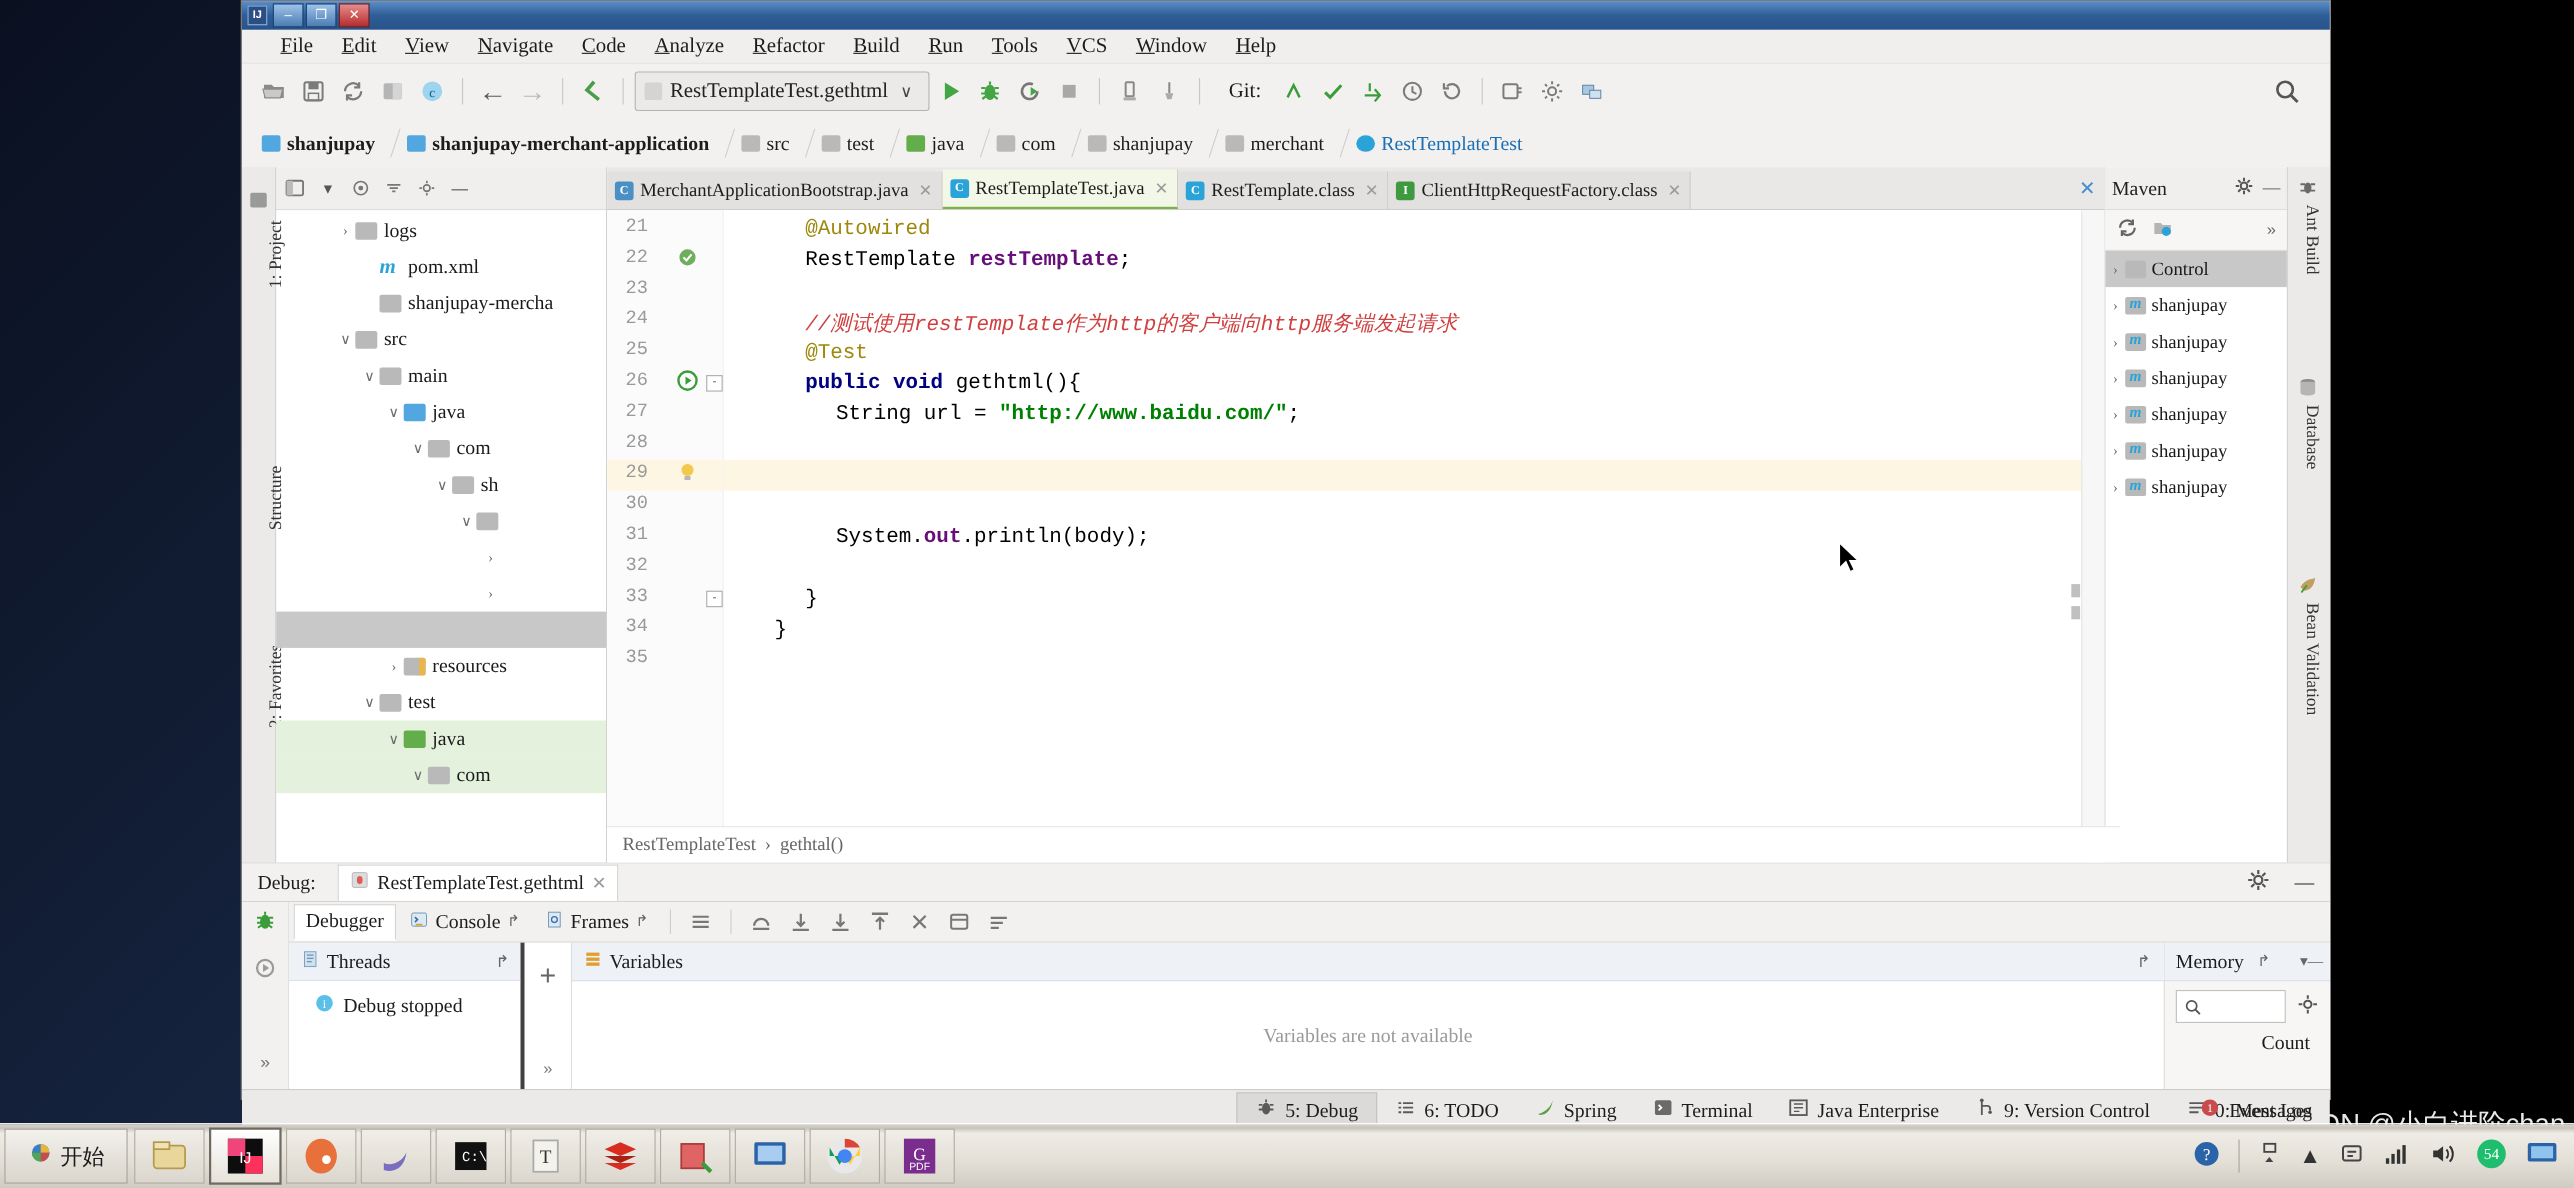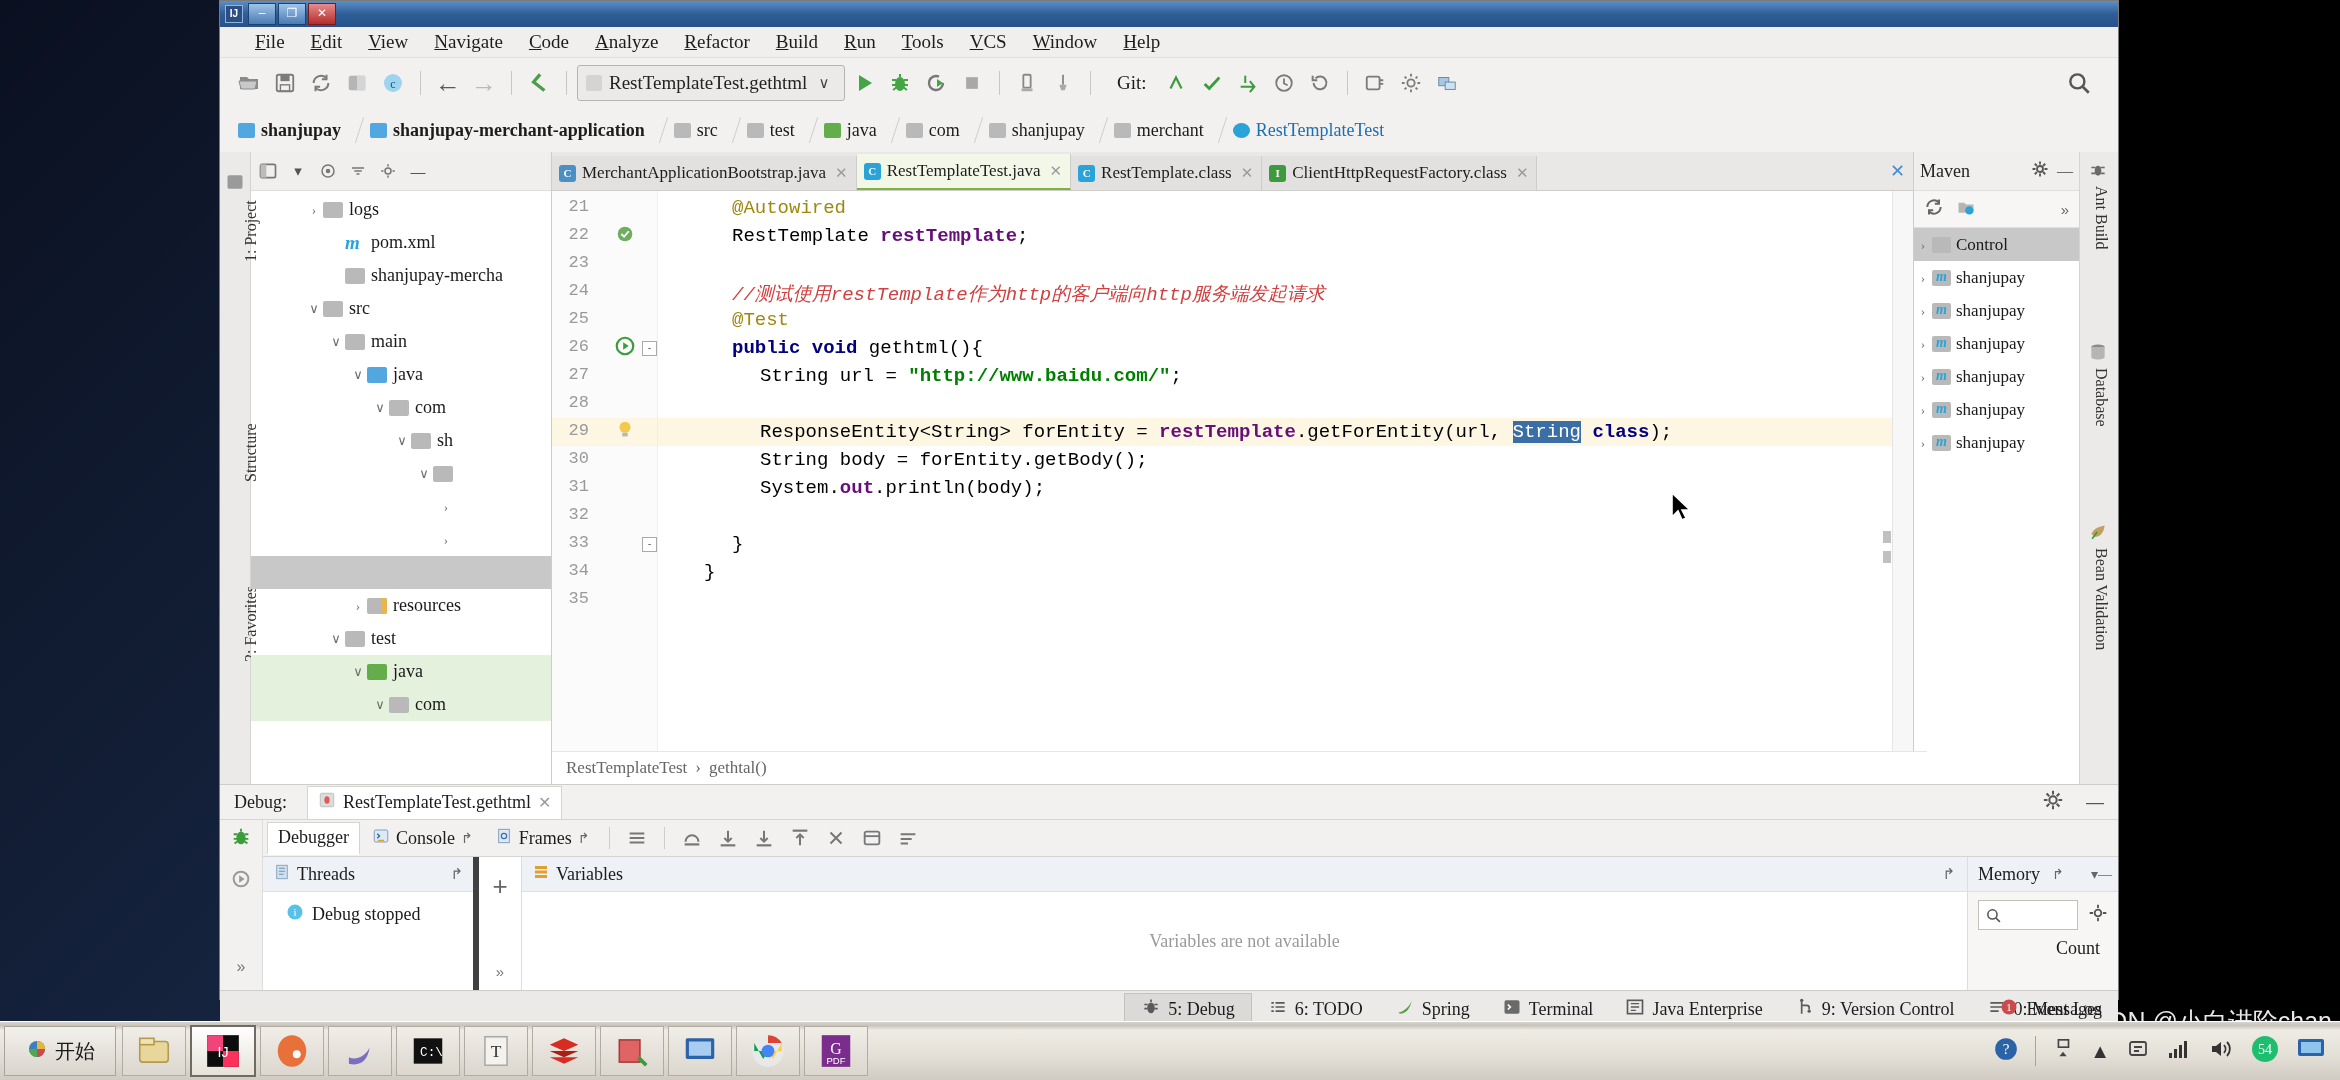--- a/index.html
+++ b/index.html
@@ -116,21 +116,21 @@
 
   .dbgmain{flex:1;display:flex;background:#fff;border-top:1px solid #d6d4d1;}
   .dbgleftstrip{width:42px;background:#f2f1f0;border-right:1px solid #ddd;display:flex;flex-direction:column;align-items:center;padding-top:6px;gap:16px;}
   .dbgcols{flex:1;display:flex;flex-direction:column;}
   .dbgtabsrow{height:36px;background:#f2f1f0;display:flex;align-items:center;padding-left:4px;gap:2px;border-bottom:1px solid #d6d4d1;}
   .dtab{height:30px;display:flex;align-items:center;gap:6px;padding:0 10px;font-family:"Liberation Serif",serif;font-size:18px;color:#1c1c1c;}
   .dtab.active{background:#fff;border:1px solid #d6d4d1;border-bottom:2px solid #fff;}
   .dtoolsep{width:1px;height:22px;background:#cfcdca;margin:0 8px;}
 
   .dbgsplit{flex:1;display:flex;}
-  .thcol{width:210px;border-right:6px solid #404040;display:flex;flex-direction:column;}
+  .thcol{width:210px;border-right:4px solid #404040;display:flex;flex-direction:column;}
   .thhdr{height:34px;background:#eef2f7;display:flex;align-items:center;gap:6px;padding-left:10px;font-family:"Liberation Serif",serif;font-size:18px;color:#1c1c1c;border-bottom:1px solid #dde;}
   .thbody{flex:1;background:#fff;padding-top:10px;}
   .thitem{display:flex;align-items:center;gap:7px;padding-left:22px;font-family:"Liberation Serif",serif;font-size:18px;color:#1a1a1a;}
   .plusbar{width:42px;border-right:1px solid #ddd;display:flex;flex-direction:column;align-items:center;padding-top:14px;background:#fff;}
   .varcol{flex:1;display:flex;flex-direction:column;}
   .varhdr{height:34px;background:#eef2f7;display:flex;align-items:center;gap:6px;padding-left:10px;font-family:"Liberation Serif",serif;font-size:18px;color:#1c1c1c;border-bottom:1px solid #dde;position:relative;}
   .varbody{flex:1;background:#fff;display:flex;align-items:center;justify-content:center;font-family:"Liberation Serif",serif;font-size:18px;color:#9a9a9a;}
   .memcol{width:150px;border-left:1px solid #ddd;display:flex;flex-direction:column;background:#f7f6f5;}
 
   
@@ -567,22 +567,20 @@
             <svg style="position:absolute;left:1012px;top:300px;z-index:50;" width="26" height="34" viewBox="0 0 26 34">
               <path d="M2 2l0 24 6-6 4 9 4-2-4-8h8z" fill="#000" stroke="#fff" stroke-width="1.6"></path>
             </svg>
           <div class="cl" style="top: 6px; padding-left: 56px;"><span class="ann">@Autowired</span></div>
               <div class="cl" style="top: 34px; padding-left: 56px;"><span class="plain">RestTemplate </span><span class="fld">restTemplate</span><span class="plain">;</span></div>
               <div class="cl" style="top: 62px; padding-left: 56px;"></div>
               <div class="cl" style="top: 90px; padding-left: 56px;"><span class="cmtred">//测试使用restTemplate作为http的客户端向http服务端发起请求</span></div>
               <div class="cl" style="top: 118px; padding-left: 56px;"><span class="ann">@Test</span></div>
               <div class="cl" style="top: 146px; padding-left: 56px;"><span class="kw">public void </span><span class="plain">gethtml(){</span></div>
               <div class="cl" style="top: 174px; padding-left: 84px;"><span class="plain">String url = </span><span class="str">"http://www.baidu.com/"</span><span class="plain">;</span></div>
-              <div class="cl" style="top: 230px; padding-left: 84px;"><span class="plain">ResponseEntity&lt;String&gt; forEntity = </span><span class="fld">restTemplate</span><span class="plain">.getForEntity(url, </span><span class="selbox">String</span><span class="plain"> </span><span class="kw">class</span><span class="plain">);</span></div>
-              <div class="cl" style="top: 258px; padding-left: 84px;"><span class="plain">String body = forEntity.getBody();</span></div>
               <div class="cl" style="top: 286px; padding-left: 84px;"><span class="plain">System.</span><span class="fld">out</span><span class="plain">.println(body);</span></div>
               <div class="cl" style="top: 314px; padding-left: 56px;"></div>
               <div class="cl" style="top: 342px; padding-left: 56px;"><span class="plain">}</span></div>
               <div class="cl" style="top: 370px; padding-left: 28px;"><span class="plain">}</span></div>
               <div class="cl" style="top: 398px; padding-left: 28px;"></div>
             </div>
           <div class="editorscroll">
             <div style="position:absolute;right:0;top:340px;width:8px;height:12px;background:#c0c0c0;"></div>
             <div style="position:absolute;right:0;top:360px;width:8px;height:12px;background:#c0c0c0;"></div>
           </div>

